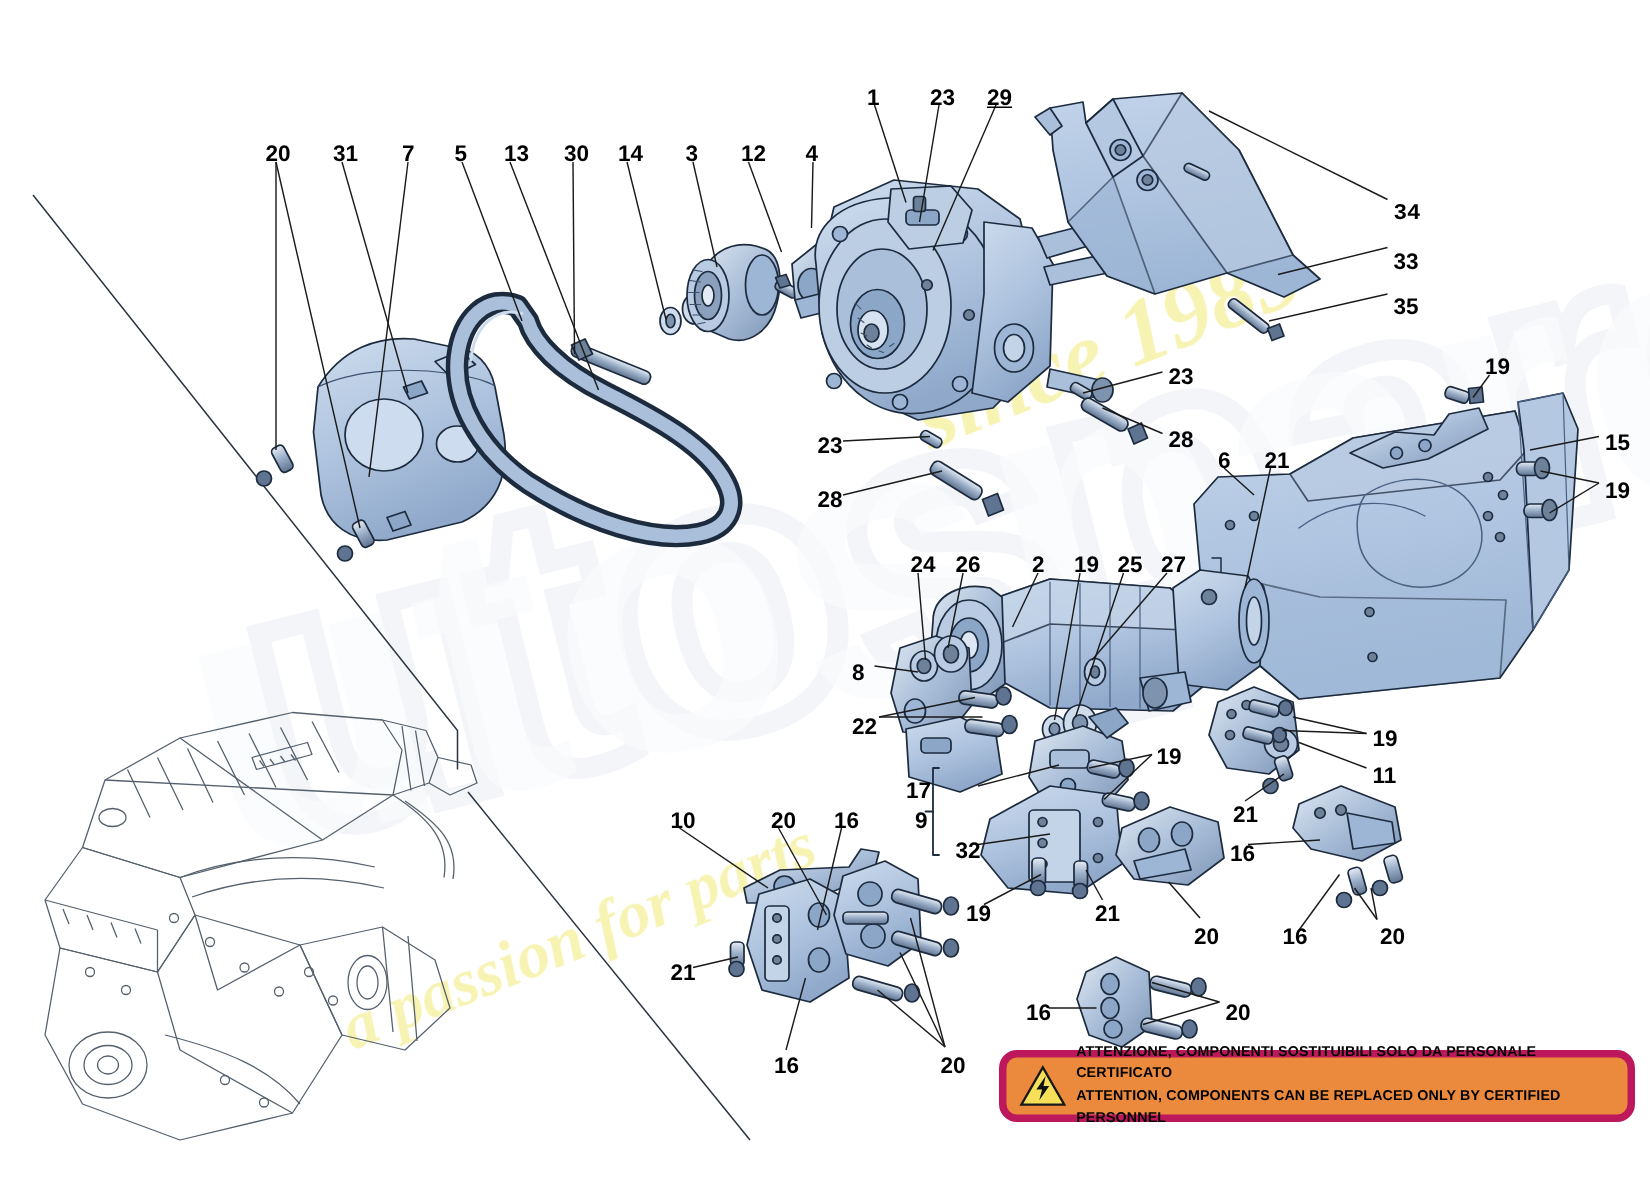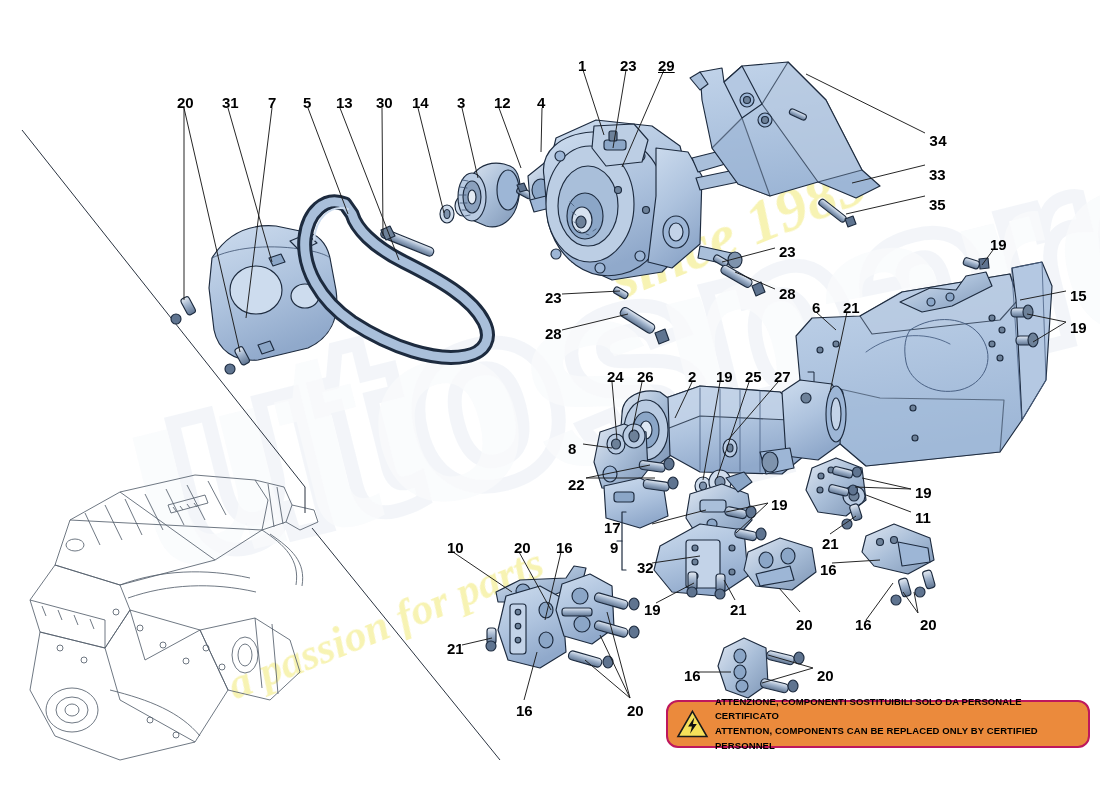--- a/index.html
+++ b/index.html
@@ -4,21 +4,21 @@
 <title>Parts Diagram</title>
 <style>
   html,body{margin:0;padding:0;background:#ffffff;}
   body{width:1100px;height:800px;overflow:hidden;
        font-family:"Liberation Sans","DejaVu Sans",sans-serif;}
   #stage{position:relative;width:1100px;height:800px;background:#fff;}
   svg.layer{position:absolute;left:0;top:0;width:1100px;height:800px;}
   .lbl{position:absolute;font-weight:bold;font-size:15px;color:#000;
        letter-spacing:0px;line-height:1;white-space:nowrap;}
   #warn{position:absolute;left:666px;top:700px;width:424px;height:48px;
-        background:#eb8a3c;border:2px solid #be185d;border-radius:12px;
+        background:#eb8a3c;border:5px solid #be185d;border-radius:12px;
         box-sizing:border-box;display:flex;align-items:center;
         padding-left:8px;}
   #warn .wtxt{font-size:9.5px;font-weight:bold;color:#000;line-height:1.55;
               padding-left:6px;letter-spacing:.1px;}
 </style>
 </head>
 <body>
 
 <div id="stage">
 

